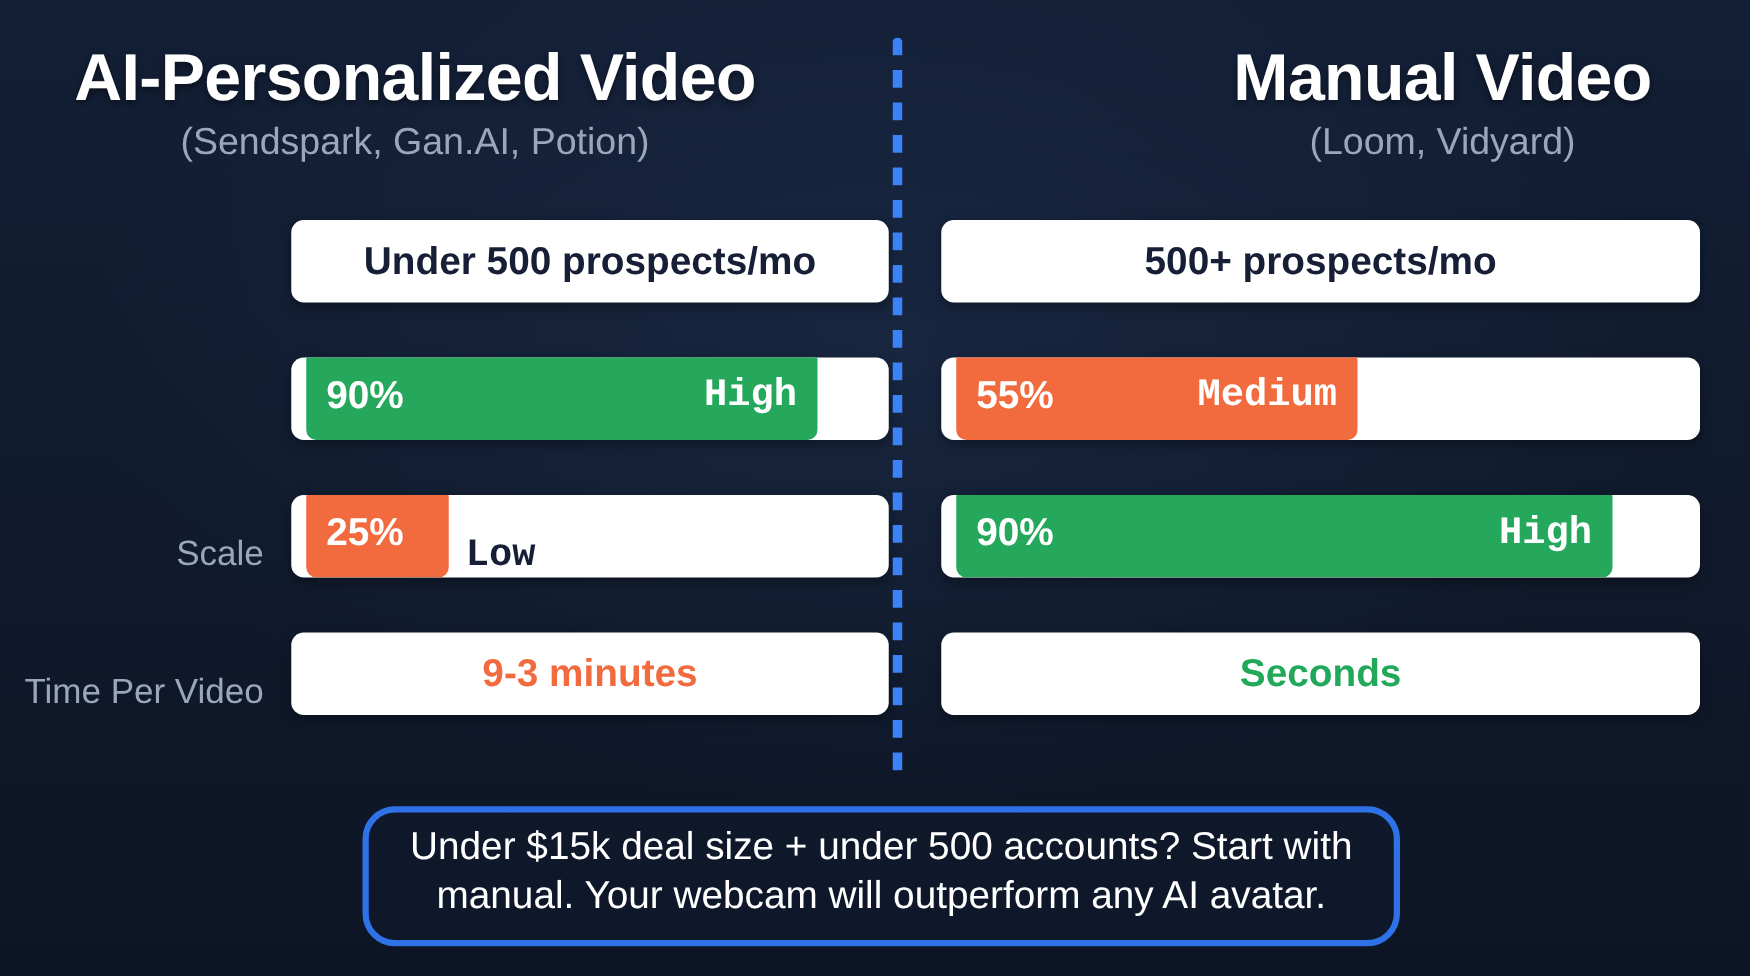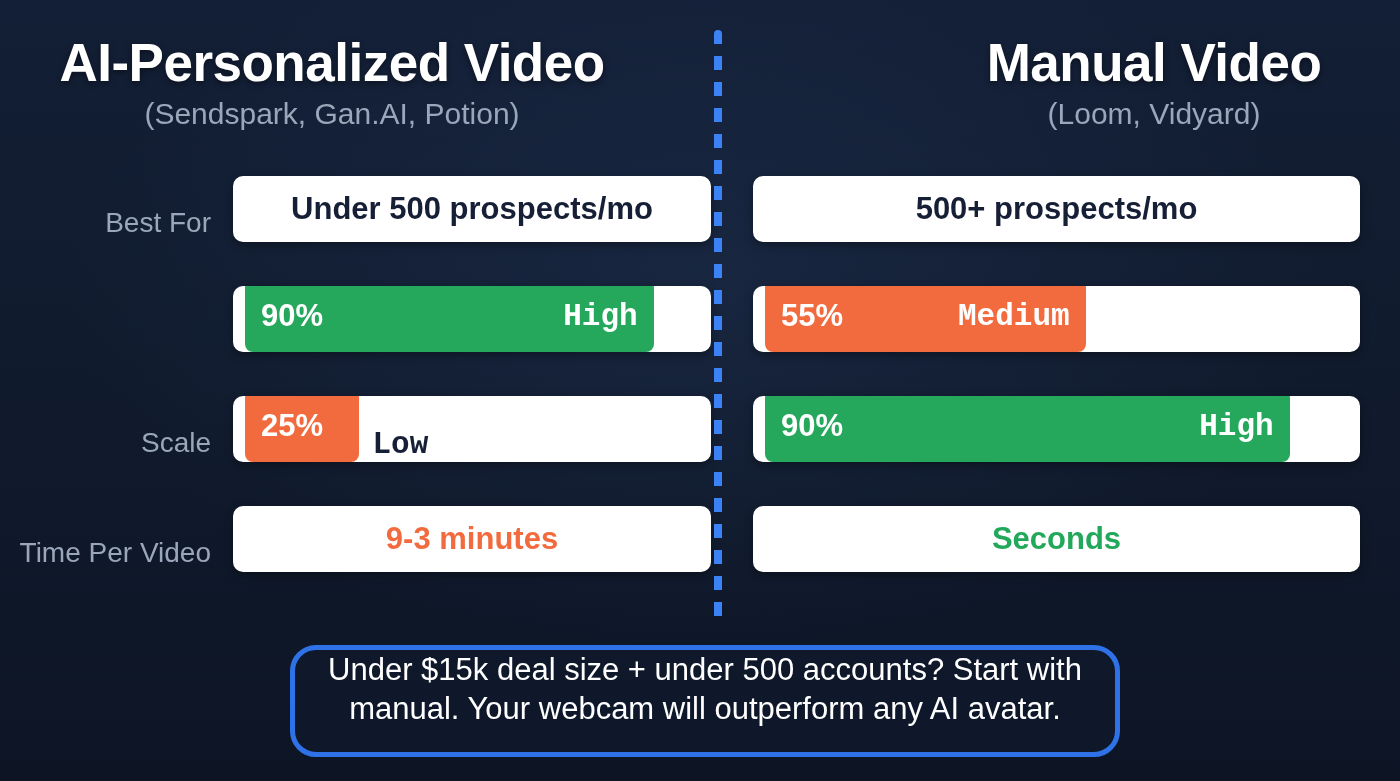--- a/index.html
+++ b/index.html
@@ -185,23 +185,23 @@
   .callout {
     position: absolute;
     left: 290px;
     top: 645px;
     width: 830px;
     height: 112px;
     border: 5px solid #2f72e8;
     border-radius: 26px;
     background: rgba(16,27,46,0.55);
     display: flex;
-    align-items: flex-start;
+    align-items: flex-end;
     justify-content: center;
-    padding: 0 26px;
+    padding: 17px 26px;
   }
   .callout-text {
     color: #ffffff;
     font-size: 31px;
     font-weight: normal;
     line-height: 1.26;
     text-align: center;
   }
 </style>
 </head>
@@ -220,21 +220,20 @@
       <div class="head-title">Manual Video</div>
       <div class="head-sub">(Loom, Vidyard)</div>
     </div>
   </div>
 
   <div class="divider"></div>
 
   <div class="rows">
 
     <div class="row">
-      <div class="row-label">Best For</div>
       <div class="card left">
         <div class="cell-text">Under 500 prospects/mo</div>
       </div>
       <div class="card right">
         <div class="cell-text">500+ prospects/mo</div>
       </div>
     </div>
 
     <div class="row">
 

